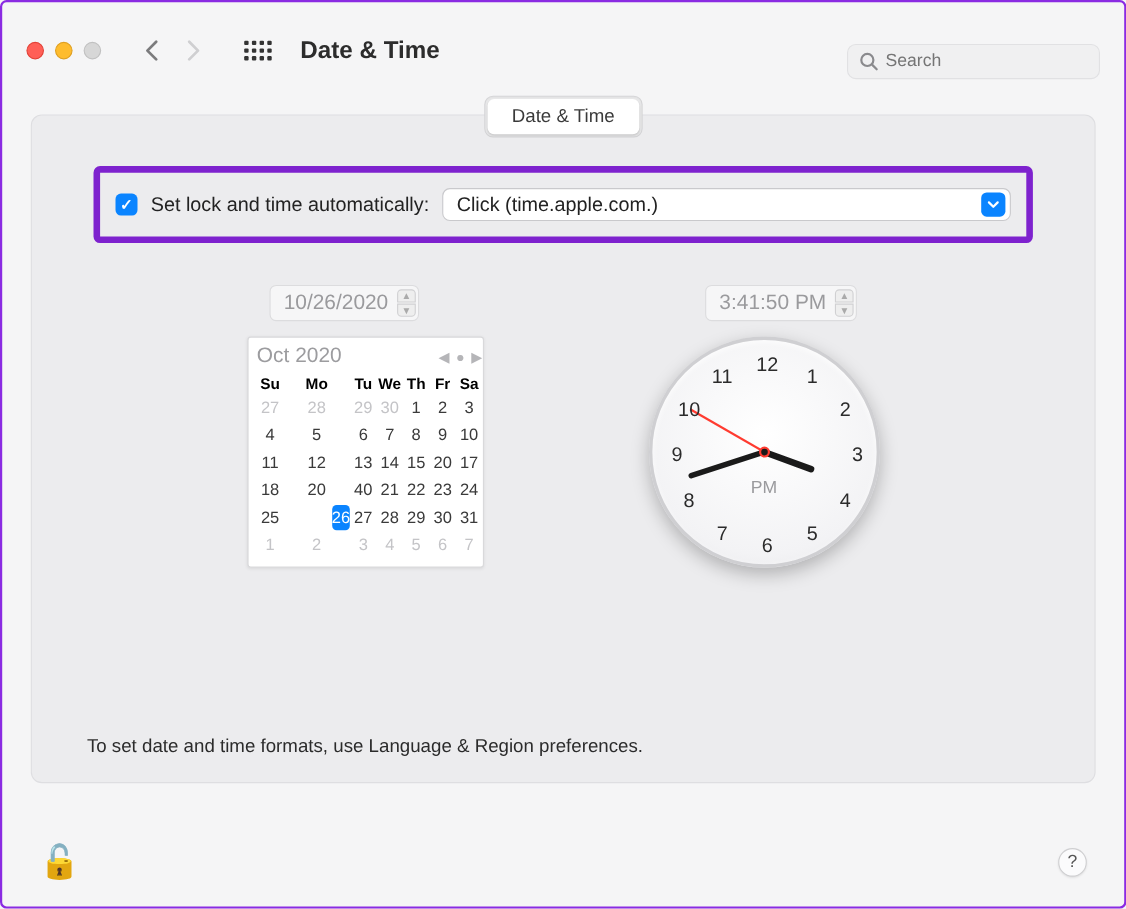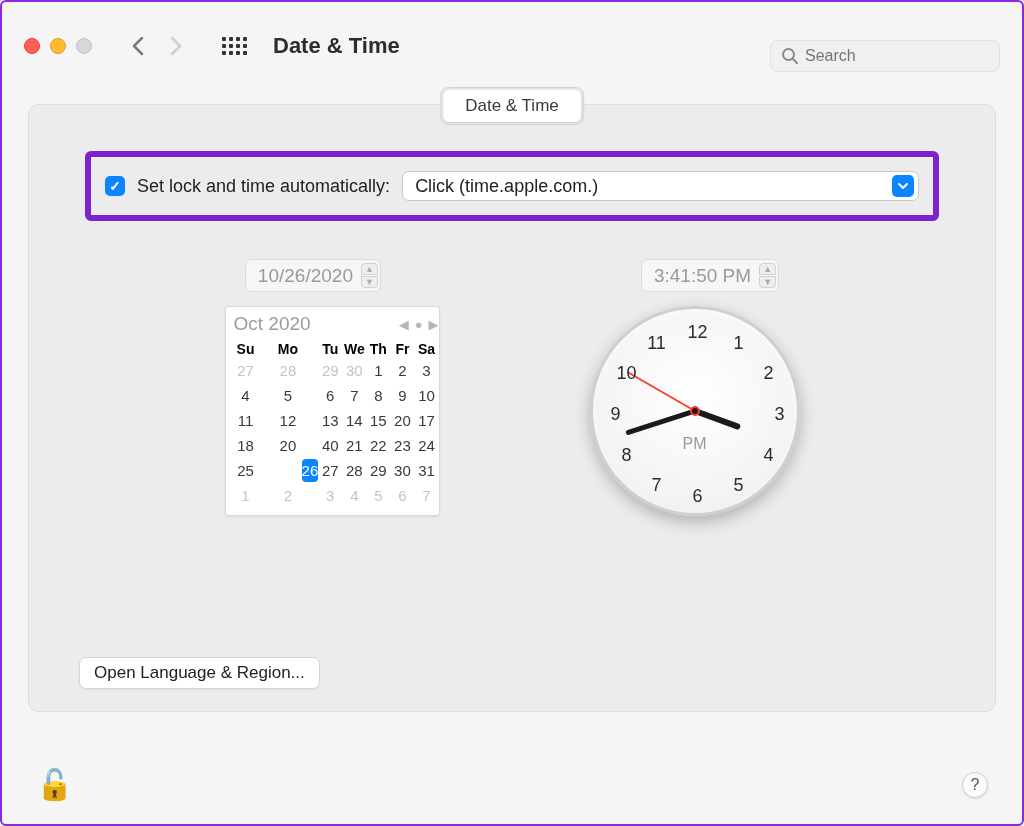--- a/index.html
+++ b/index.html
@@ -307,21 +307,21 @@
           <div class="num" style="left: 64px; top: 176.014px;">7</div>
           <div class="num" style="left: 33.9859px; top: 146px;">8</div>
           <div class="num" style="left: 23px; top: 105px;">9</div>
           <div class="num" style="left: 33.9859px; top: 64px;">10</div>
           <div class="num" style="left: 64px; top: 33.9859px;">11</div>
         </div>
     </div>
   </div>
 
   <div class="panel-footer">
-    <button class="btn">Open Language &amp; Region...</button>
+    <span>To set date and time formats, use Language &amp; Region preferences.</span>
   </div>
 </div>
 
 <div class="lock-row">
   <div class="lock-left">
     <span class="lock-icon">🔓</span>
   </div>
   <div class="help">?</div>
 </div>
 

